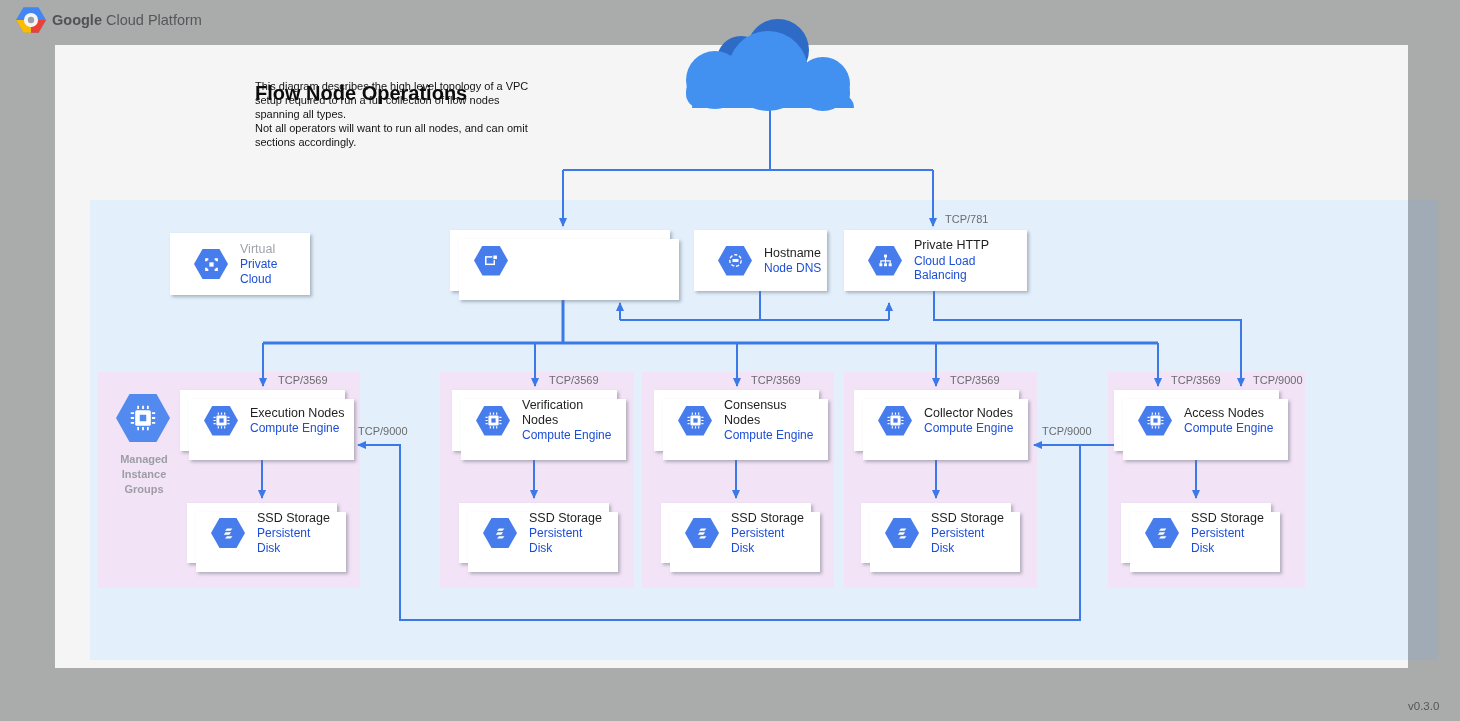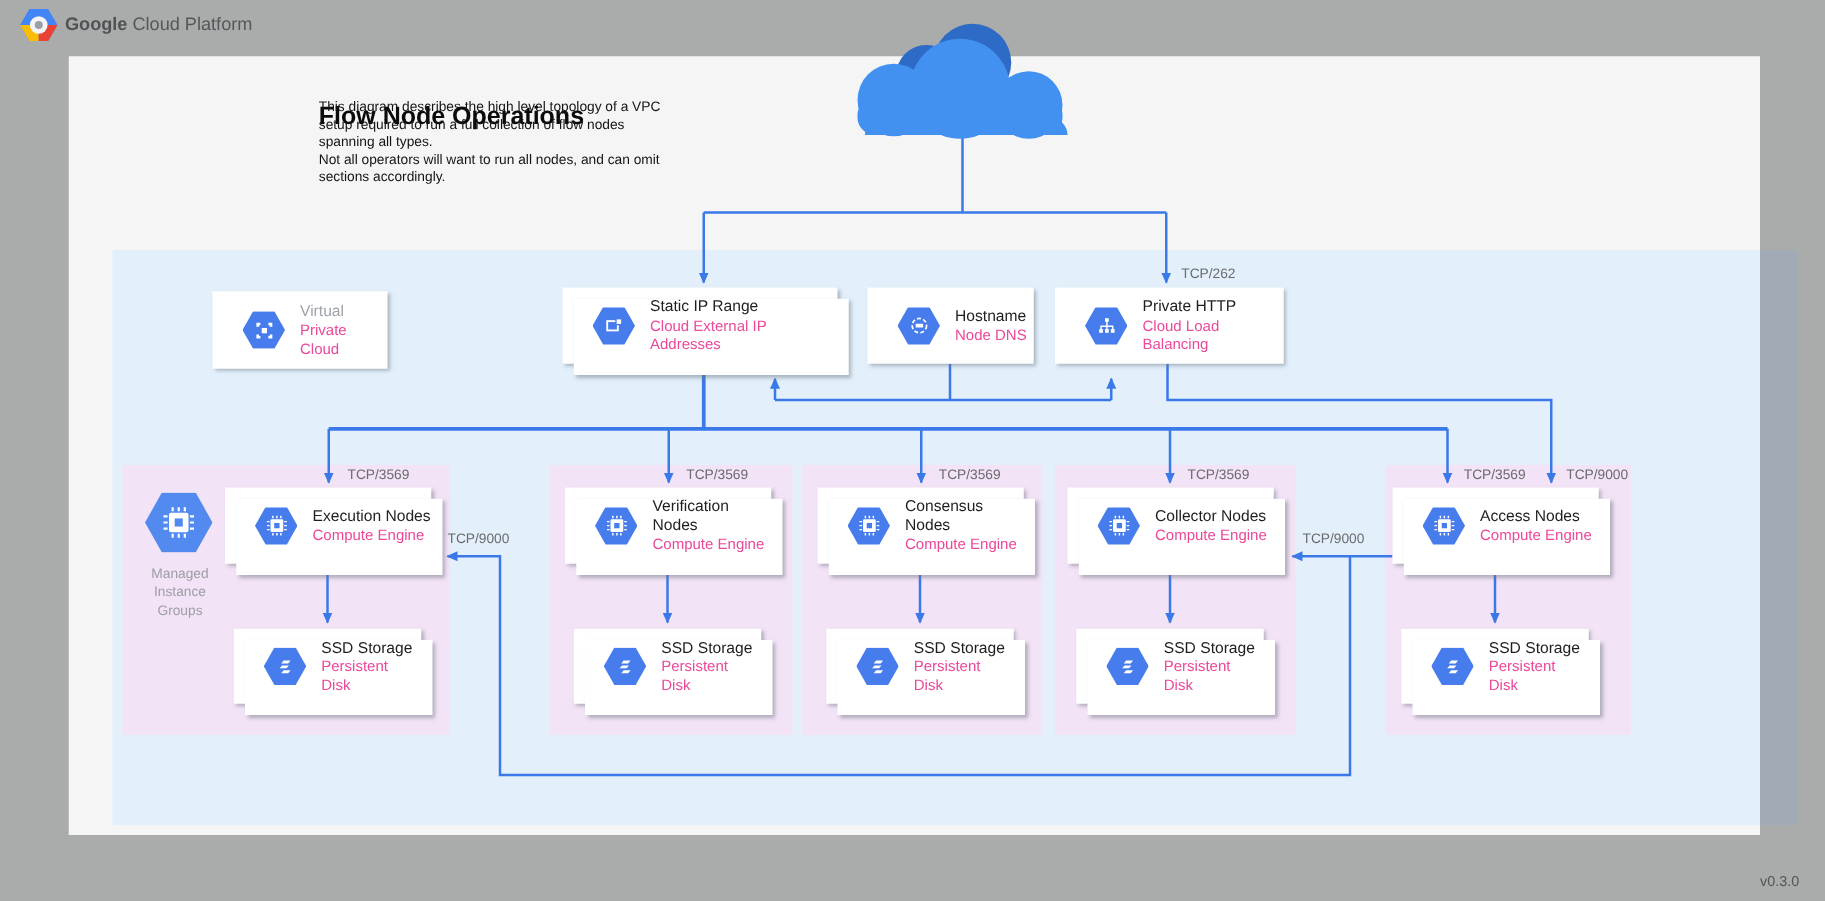--- a/index.html
+++ b/index.html
@@ -19,26 +19,26 @@
   .group{top:372px;height:216px;background:#f3e3f6;z-index:0;}
   
   svg.wires{left:0;top:0;z-index:1;}
   
   .card{position:absolute;background:#fff;box-shadow:2px 2px 3px rgba(110,120,132,.5);display:flex;align-items:center;gap:12px;padding-left:24px;box-sizing:border-box;z-index:2;}
   .card.stacked::after{content:"";position:absolute;left:9px;top:9px;width:100%;height:100%;background:#fff;box-shadow:2px 2px 3px rgba(110,120,132,.5);z-index:-1;}
   .hex{position:relative;width:34px;height:30px;background:#477cec;clip-path:polygon(25% 0,75% 0,100% 50%,75% 100%,25% 100%,0 50%);display:flex;align-items:center;justify-content:center;flex:none;}
   .hex svg{width:17px;height:17px;display:block;}
   .ct{display:flex;flex-direction:column;line-height:1.22;}
   .ct .t{font-size:12.5px;color:#1f1f1f;}
-  .ct .s{font-size:12px;color:#ec4899;}
+  .ct .s{font-size:12px;color:#1d4ed8;}
   .ct .t.muted{color:#9fa4aa;}
   
   .mig-hex{left:116px;top:394px;width:54px;height:48px;background:#538af0;clip-path:polygon(25% 0,75% 0,100% 50%,75% 100%,25% 100%,0 50%);display:flex;align-items:center;justify-content:center;z-index:2;filter:drop-shadow(2px 2px 2px rgba(90,90,110,.4));}
   .mig-hex svg{width:26px;height:26px;}
-  .mig-label{left:104px;top:452px;width:80px;text-align:center;font-size:11px;font-weight:normal;color:#9c9ea3;white-space:pre-line;line-height:1.35;z-index:2;}
+  .mig-label{left:104px;top:452px;width:80px;text-align:center;font-size:11px;font-weight:bold;color:#9c9ea3;white-space:pre-line;line-height:1.35;z-index:2;}
   
   .port{font-size:11px;color:#696b6e;z-index:3;white-space:nowrap;}
   
   .cloud{left:678px;top:16px;width:190px;height:100px;z-index:2;}
 </style>
 </head>
 <body>
 
 <div class="abs" style="left:16px;top:6px;width:30px;height:28px;z-index:3">
   <svg viewBox="0 0 28 26" width="30" height="28">
@@ -104,21 +104,21 @@
     <path d="M262 452 V498" marker-end="url(#ah)"></path>
     <path d="M534 452 V498" marker-end="url(#ah)"></path>
     <path d="M736 452 V498" marker-end="url(#ah)"></path>
     <path d="M936 452 V498" marker-end="url(#ah)"></path>
     <path d="M1196 453 V498" marker-end="url(#ah)"></path>
     <path d="M1114 445 H1034" marker-end="url(#ah)"></path>
     <path d="M1080 445 V620 H400 V445 H358" marker-end="url(#ah)"></path>
   </g>
 </svg>
 
-<div class="abs port" style="left:945px;top:213px">TCP/262</div>
+<div class="abs port" style="left:945px;top:213px">TCP/781</div>
 <div class="abs port" style="left:278px;top:374px">TCP/3569</div>
 <div class="abs port" style="left:549px;top:374px">TCP/3569</div>
 <div class="abs port" style="left:751px;top:374px">TCP/3569</div>
 <div class="abs port" style="left:950px;top:374px">TCP/3569</div>
 <div class="abs port" style="left:1171px;top:374px">TCP/3569</div>
 <div class="abs port" style="left:1253px;top:374px">TCP/9000</div>
 <div class="abs port" style="left:358px;top:425px">TCP/9000</div>
 <div class="abs port" style="left:1042px;top:425px">TCP/9000</div>
 
 <div class="card" style="left:170px;top:233px;width:140px;height:62px">
@@ -134,24 +134,20 @@
     </div>
 </div>
 
 <div class="card stacked" style="left:450px;top:230px;width:220px;height:61px">
   <span class="hex">
     <svg viewBox="0 0 16 16">
         <rect x="2.6" y="4.6" width="8" height="7" fill="none" stroke="#fff" stroke-width="1.4"></rect>
         <rect x="9.2" y="2.8" width="4.4" height="4.4" fill="#fff" stroke="#477cec" stroke-width="1"></rect>
       </svg>
   </span>
-  <div class="ct">
-      <div class="t">Static IP Range</div>
-      <div class="s">Cloud External IP Addresses</div>
-    </div>
 </div>
 
 <div class="card" style="left:694px;top:230px;width:133px;height:61px">
   <span class="hex">
     <svg viewBox="0 0 16 16">
         <circle cx="8" cy="8" r="5.4" fill="none" stroke="#fff" stroke-width="1.3" stroke-dasharray="3 1.7"></circle>
         <rect x="5.2" y="6.6" width="5.6" height="2.8" fill="#fff"></rect>
       </svg>
   </span>
   <div class="ct">

